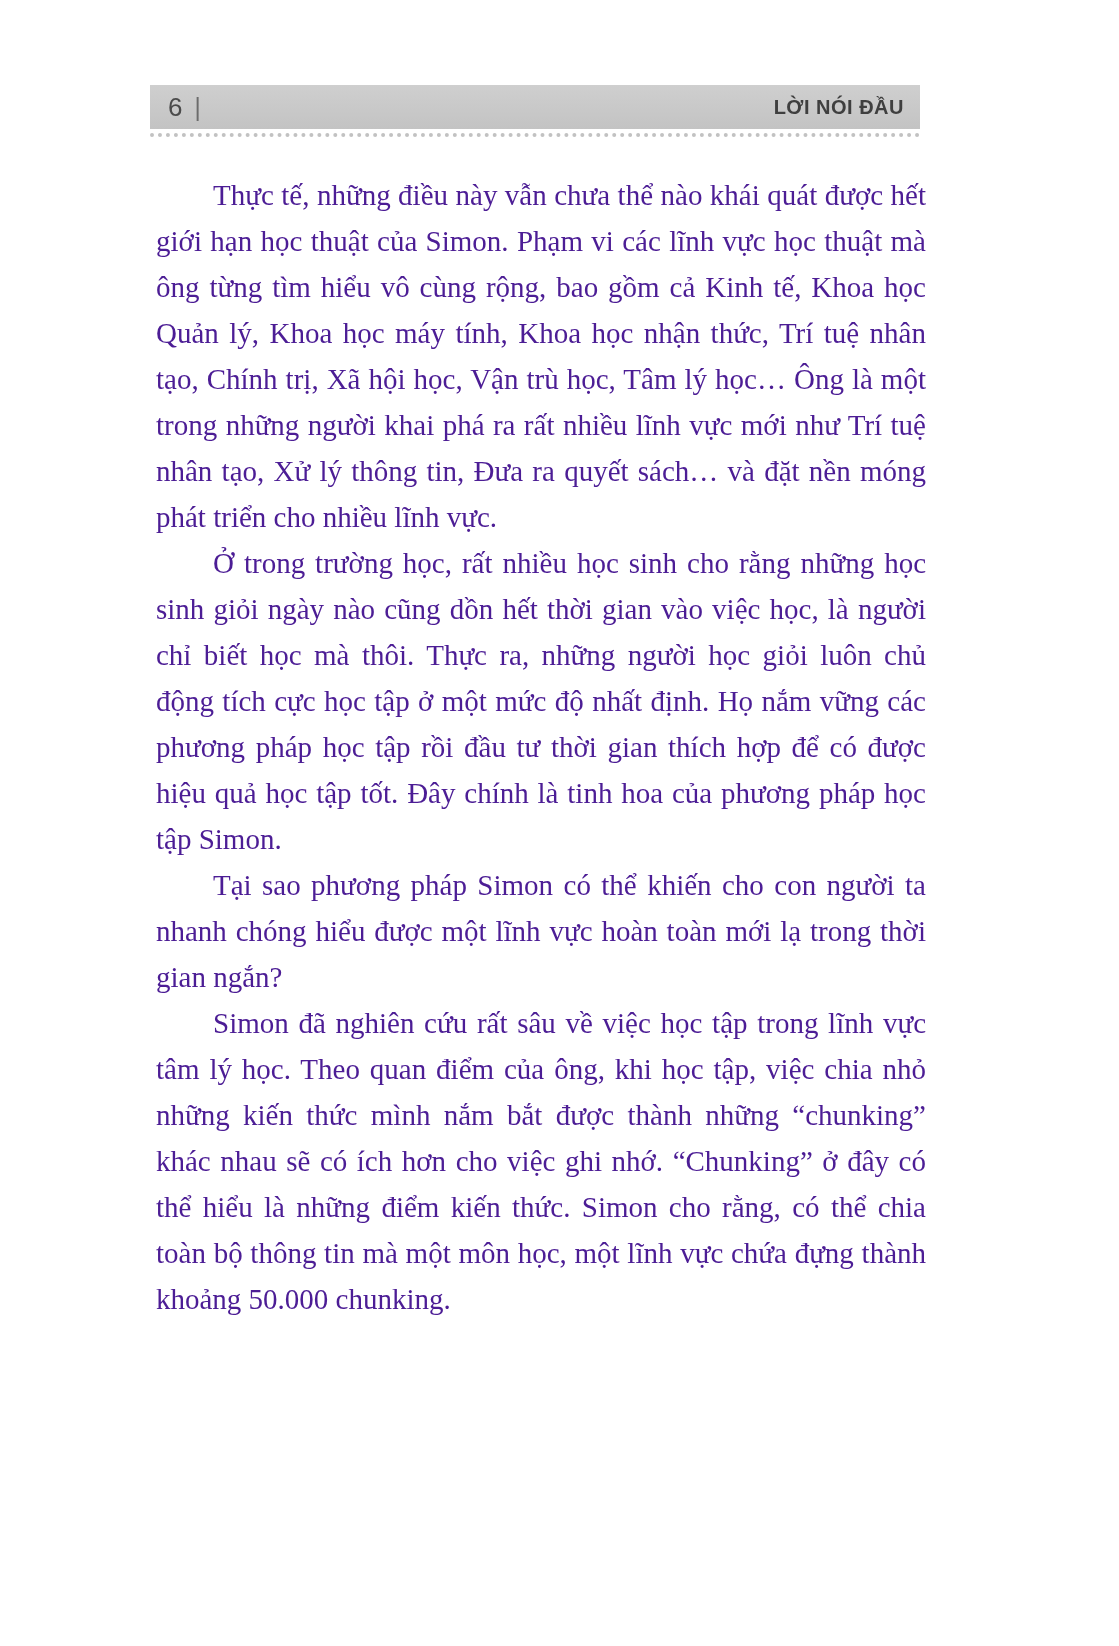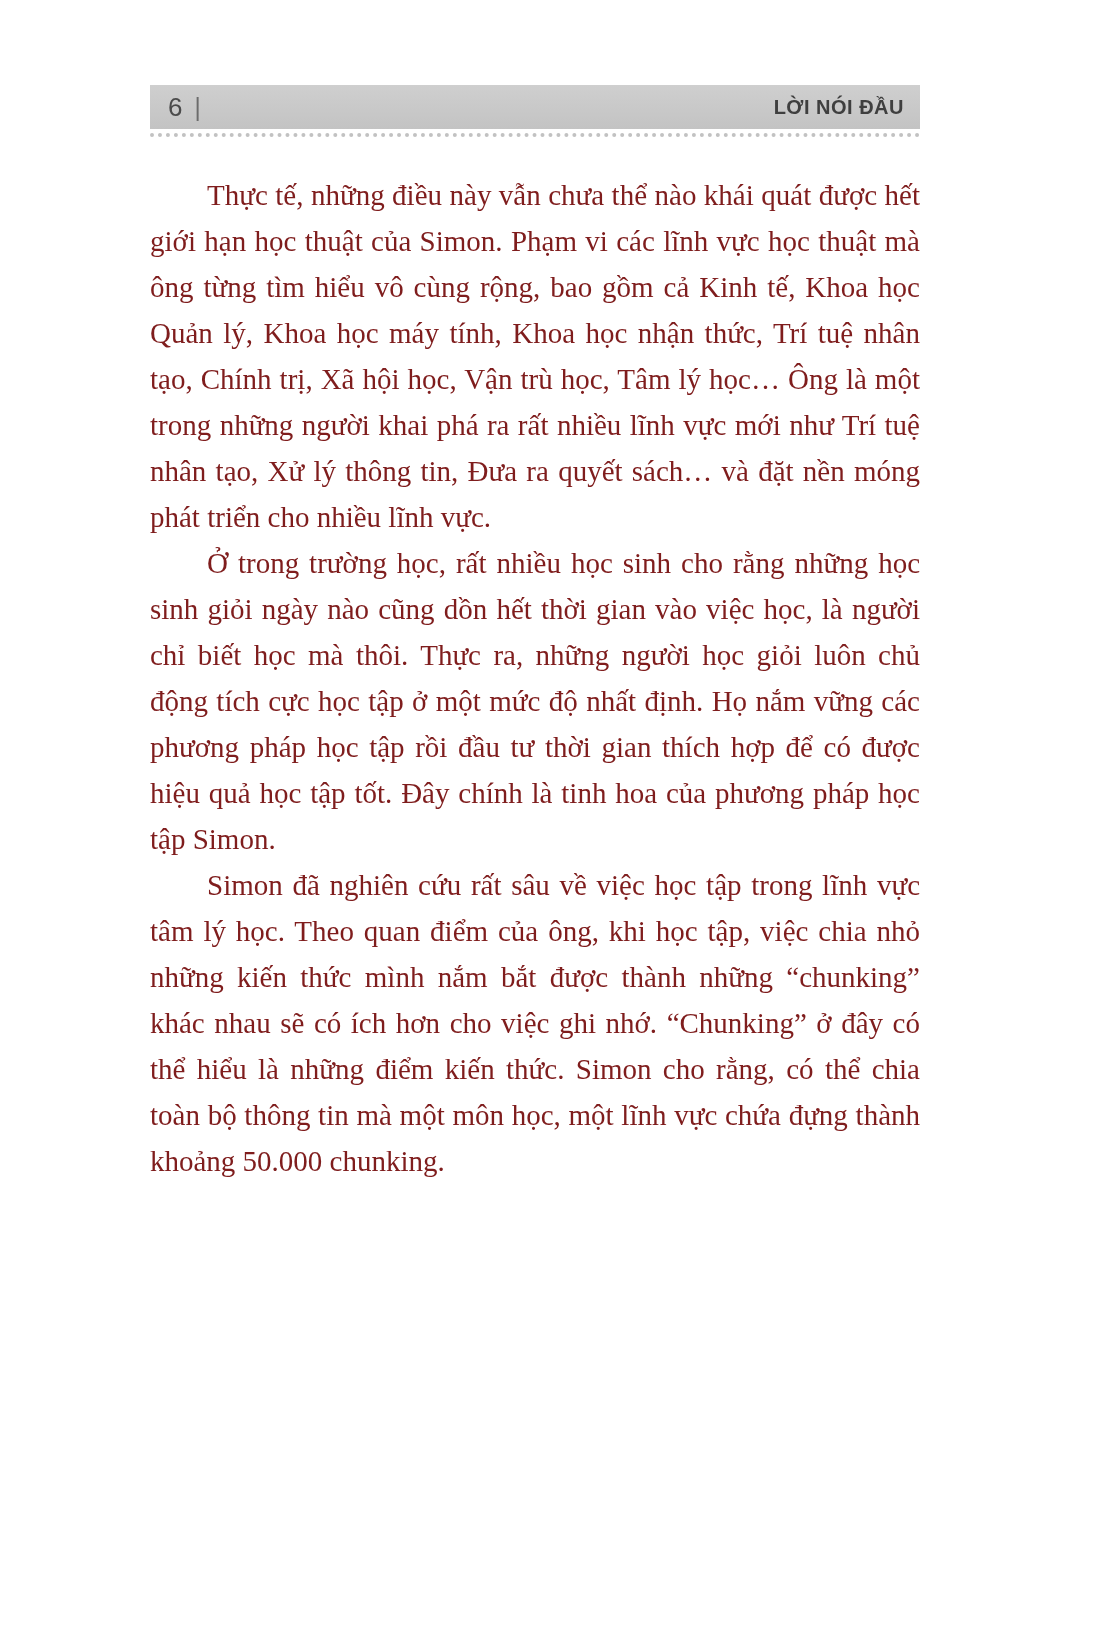--- a/index.html
+++ b/index.html
@@ -54,24 +54,24 @@
     .header-dots {
       position: absolute;
       left: 150px;
       top: 133px;
       width: 770px;
       height: 0;
       border-top: 4px dotted #c2c2c2;
     }
     .page-body {
       position: absolute;
-      left: 150px;
+      left: 156px;
       top: 172px;
       width: 770px;
-      color: #7f1d1d;
+      color: #4c1d95;
       font-size: 29px;
       line-height: 46px;
       text-align: justify;
     }
     .page-body p {
       margin: 0;
       text-indent: 57px;
     }
   </style>
 </head>
@@ -83,16 +83,17 @@
     <span class="page-number">6</span>
     <span class="page-sep">|</span>
     <span class="header-title">LỜI NÓI ĐẦU</span>
   </header>
 
   <div class="header-dots"></div>
 
   <main class="page-body">
     <p>Thực tế, những điều này vẫn chưa thể nào khái quát được hết giới hạn học thuật của Simon. Phạm vi các lĩnh vực học thuật mà ông từng tìm hiểu vô cùng rộng, bao gồm cả Kinh tế, Khoa học Quản lý, Khoa học máy tính, Khoa học nhận thức, Trí tuệ nhân tạo, Chính trị, Xã hội học, Vận trù học, Tâm lý học… Ông là một trong những người khai phá ra rất nhiều lĩnh vực mới như Trí tuệ nhân tạo, Xử lý thông tin, Đưa ra quyết sách… và đặt nền móng phát triển cho nhiều lĩnh vực.</p>
     <p>Ở trong trường học, rất nhiều học sinh cho rằng những học sinh giỏi ngày nào cũng dồn hết thời gian vào việc học, là người chỉ biết học mà thôi. Thực ra, những người học giỏi luôn chủ động tích cực học tập ở một mức độ nhất định. Họ nắm vững các phương pháp học tập rồi đầu tư thời gian thích hợp để có được hiệu quả học tập tốt. Đây chính là tinh hoa của phương pháp học tập Simon.</p>
+    <p>Tại sao phương pháp Simon có thể khiến cho con người ta nhanh chóng hiểu được một lĩnh vực hoàn toàn mới lạ trong thời gian ngắn?</p>
     <p>Simon đã nghiên cứu rất sâu về việc học tập trong lĩnh vực tâm lý học. Theo quan điểm của ông, khi học tập, việc chia nhỏ những kiến thức mình nắm bắt được thành những “chunking” khác nhau sẽ có ích hơn cho việc ghi nhớ. “Chunking” ở đây có thể hiểu là những điểm kiến thức. Simon cho rằng, có thể chia toàn bộ thông tin mà một môn học, một lĩnh vực chứa đựng thành khoảng 50.000 chunking.</p>
   </main>
 
 </div>
 
 </body></html>

